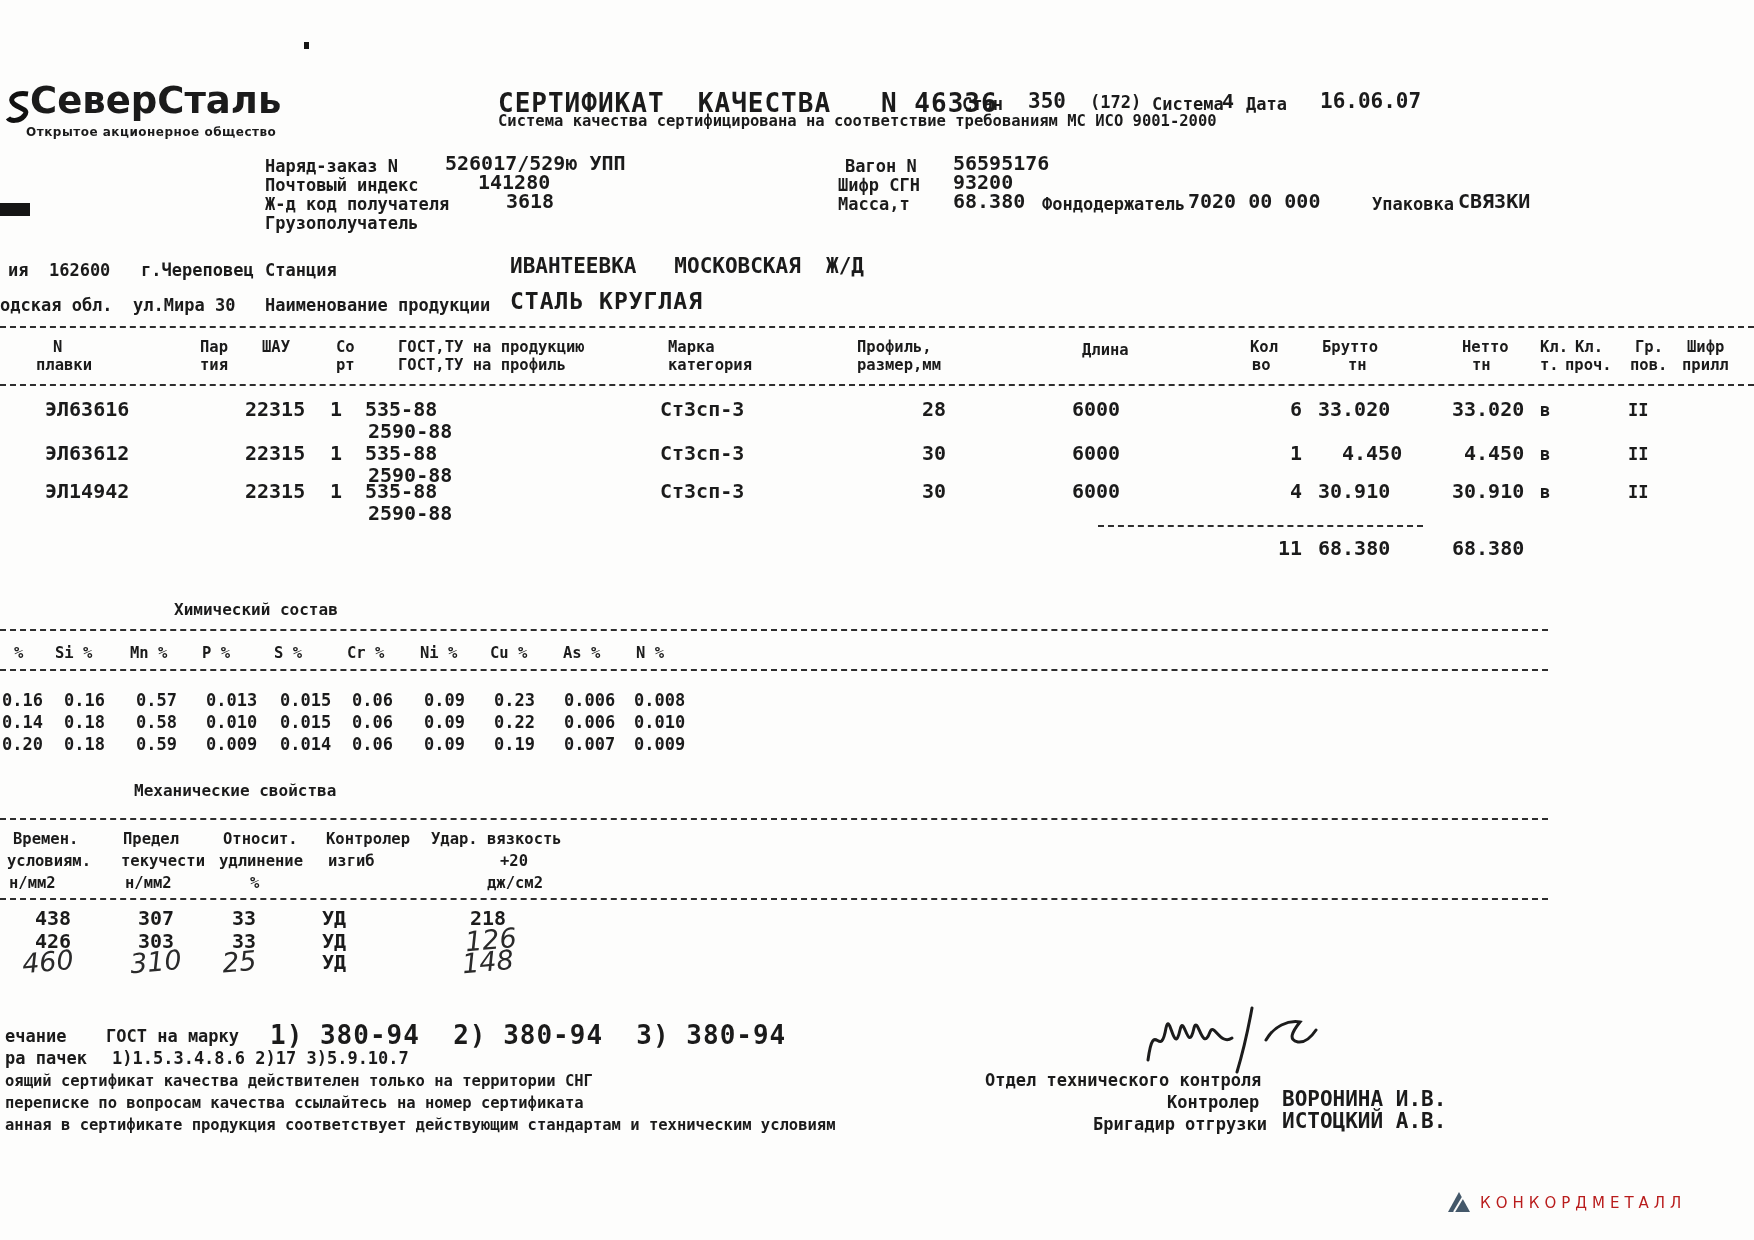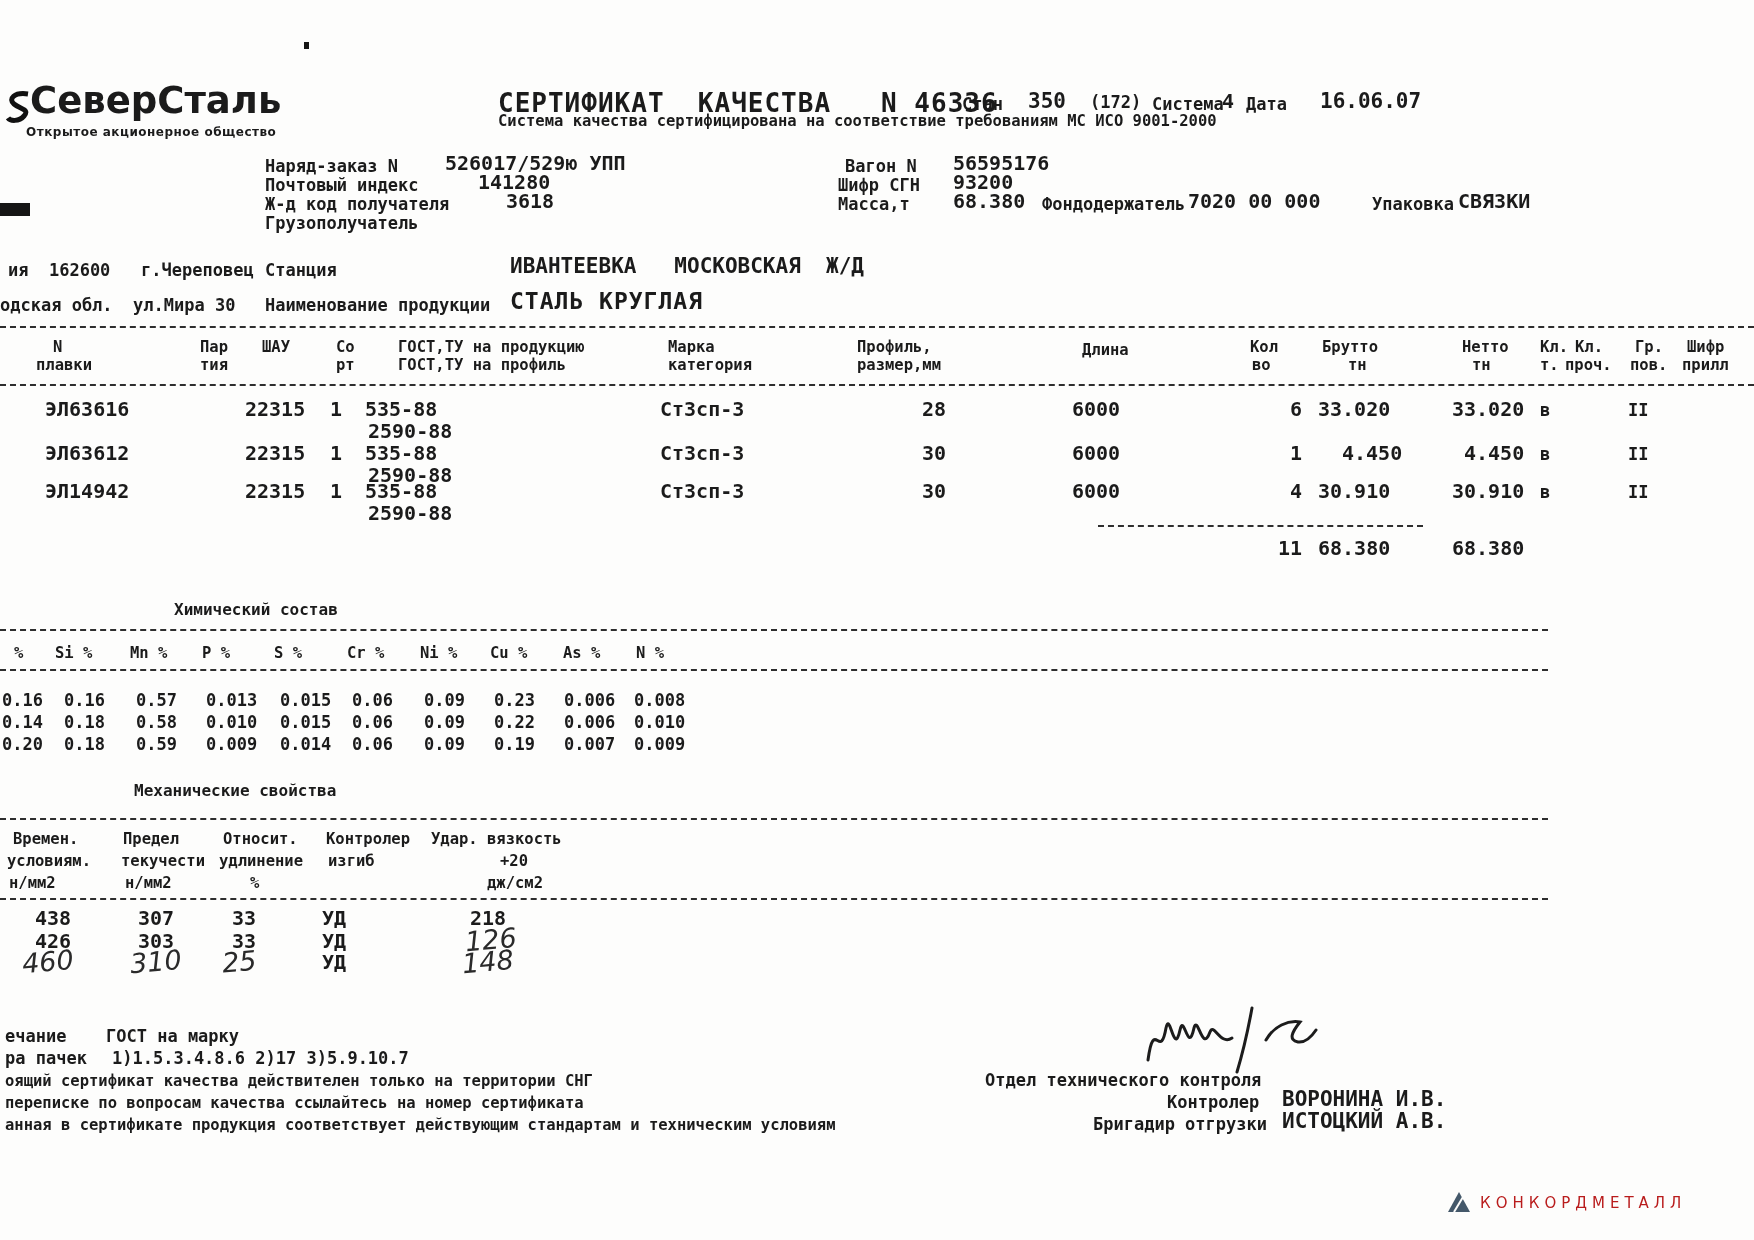--- a/index.html
+++ b/index.html
@@ -228,20 +228,21 @@
   <span class="abs hand" style="left:465px;top:926px">126</span>
 
   <span class="abs hand" style="left:22px;top:948px">460</span>
   <span class="abs hand" style="left:130px;top:948px">310</span>
   <span class="abs hand" style="left:222px;top:948px">25</span>
   <span class="abs val" style="left:322px;top:952px">УД</span>
   <span class="abs hand" style="left:462px;top:948px">148</span>
 
   <span class="abs lbl" style="left:5px;top:1028px">ечание</span>
   <span class="abs lbl" style="left:106px;top:1028px">ГОСТ на марку</span>
+  <span class="abs big22" style="left:270px;top:1022px">1) 380-94  2) 380-94  3) 380-94</span>
   <span class="abs lbl" style="left:5px;top:1050px">ра пачек</span>
   <span class="abs lbl" style="left:112px;top:1050px">1)1.5.3.4.8.6 2)17 3)5.9.10.7</span>
   <span class="abs sm" style="left:5px;top:1074px">оящий сертификат качества действителен только на территории СНГ</span>
   <span class="abs sm" style="left:5px;top:1096px">переписке по вопросам качества ссылайтесь на номер сертификата</span>
   <span class="abs sm" style="left:5px;top:1118px">анная в сертификате продукция соответствует действующим стандартам и техническим условиям</span>
 
   <span class="abs" style="left:1140px;top:996px"><svg width="210" height="88" viewBox="0 0 210 88">
         <g fill="none" stroke="#1c1c1c" stroke-width="3" stroke-linecap="round">
           <path d="M8 64 C14 20, 20 66, 26 32 C30 14, 34 62, 40 34 C44 16, 48 60, 54 32 C58 18, 62 58, 70 36 C74 26, 80 50, 92 42"></path>
           <path d="M112 12 C108 34, 103 56, 97 76"></path>

